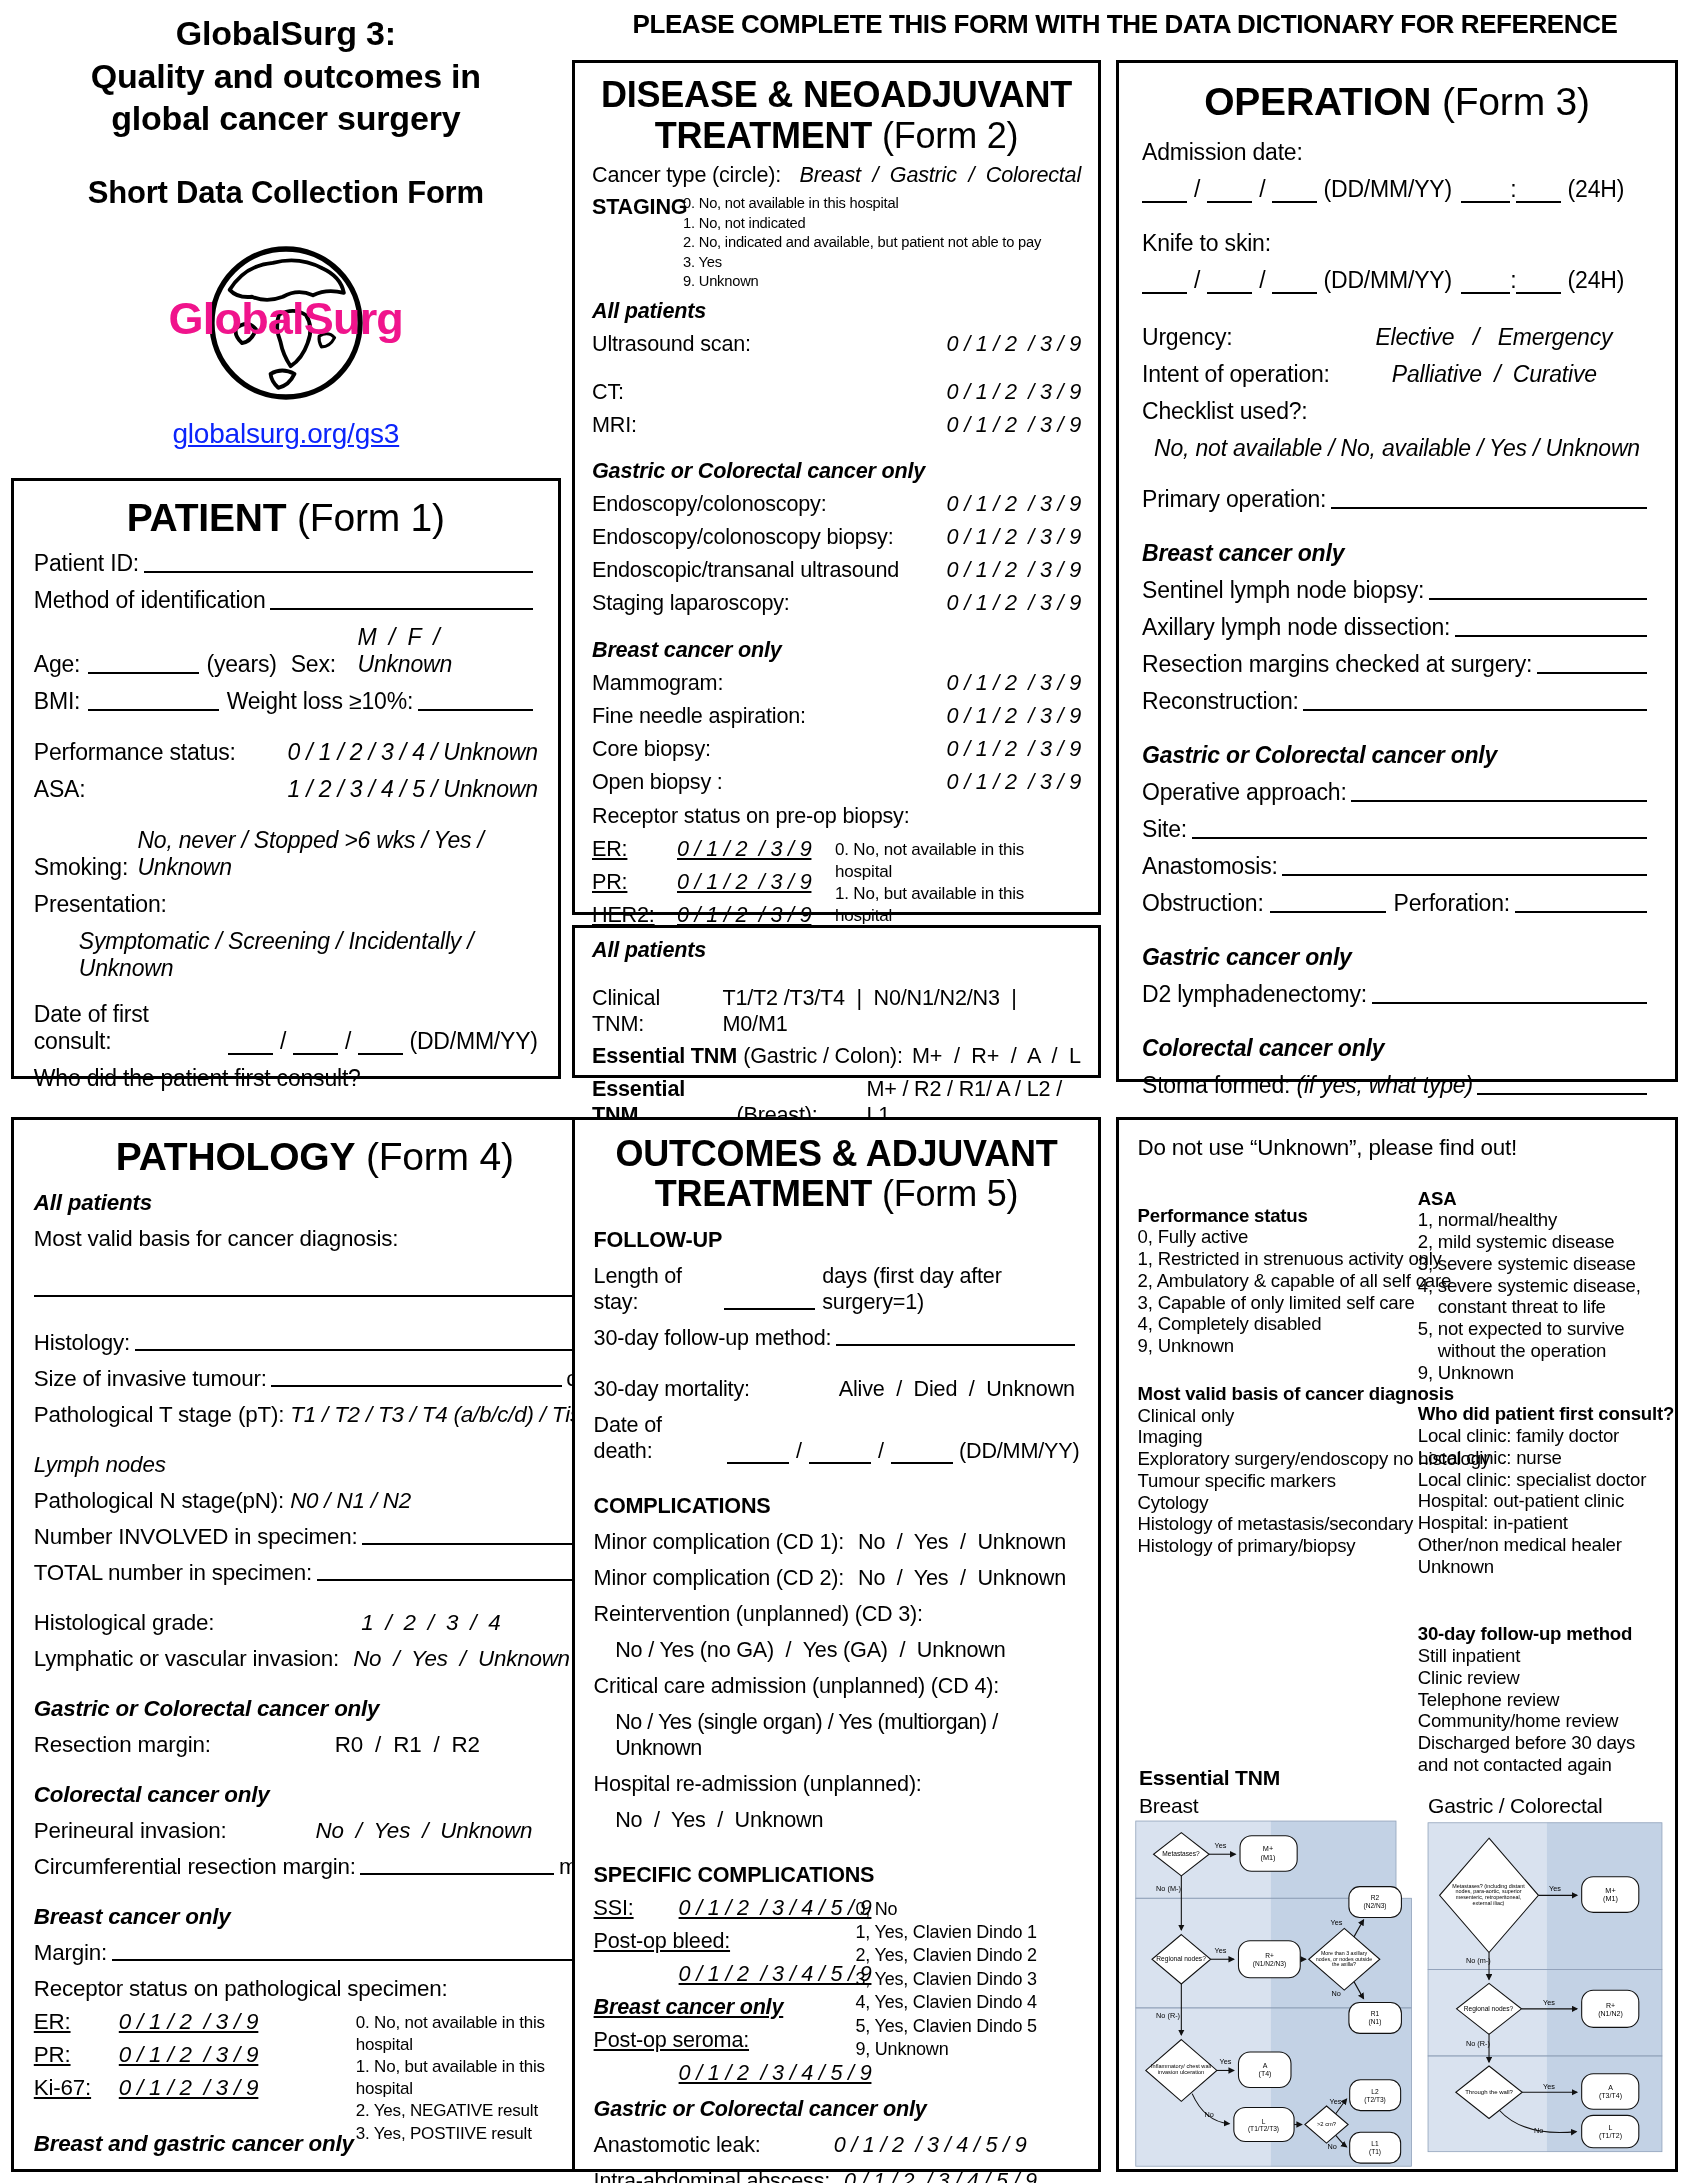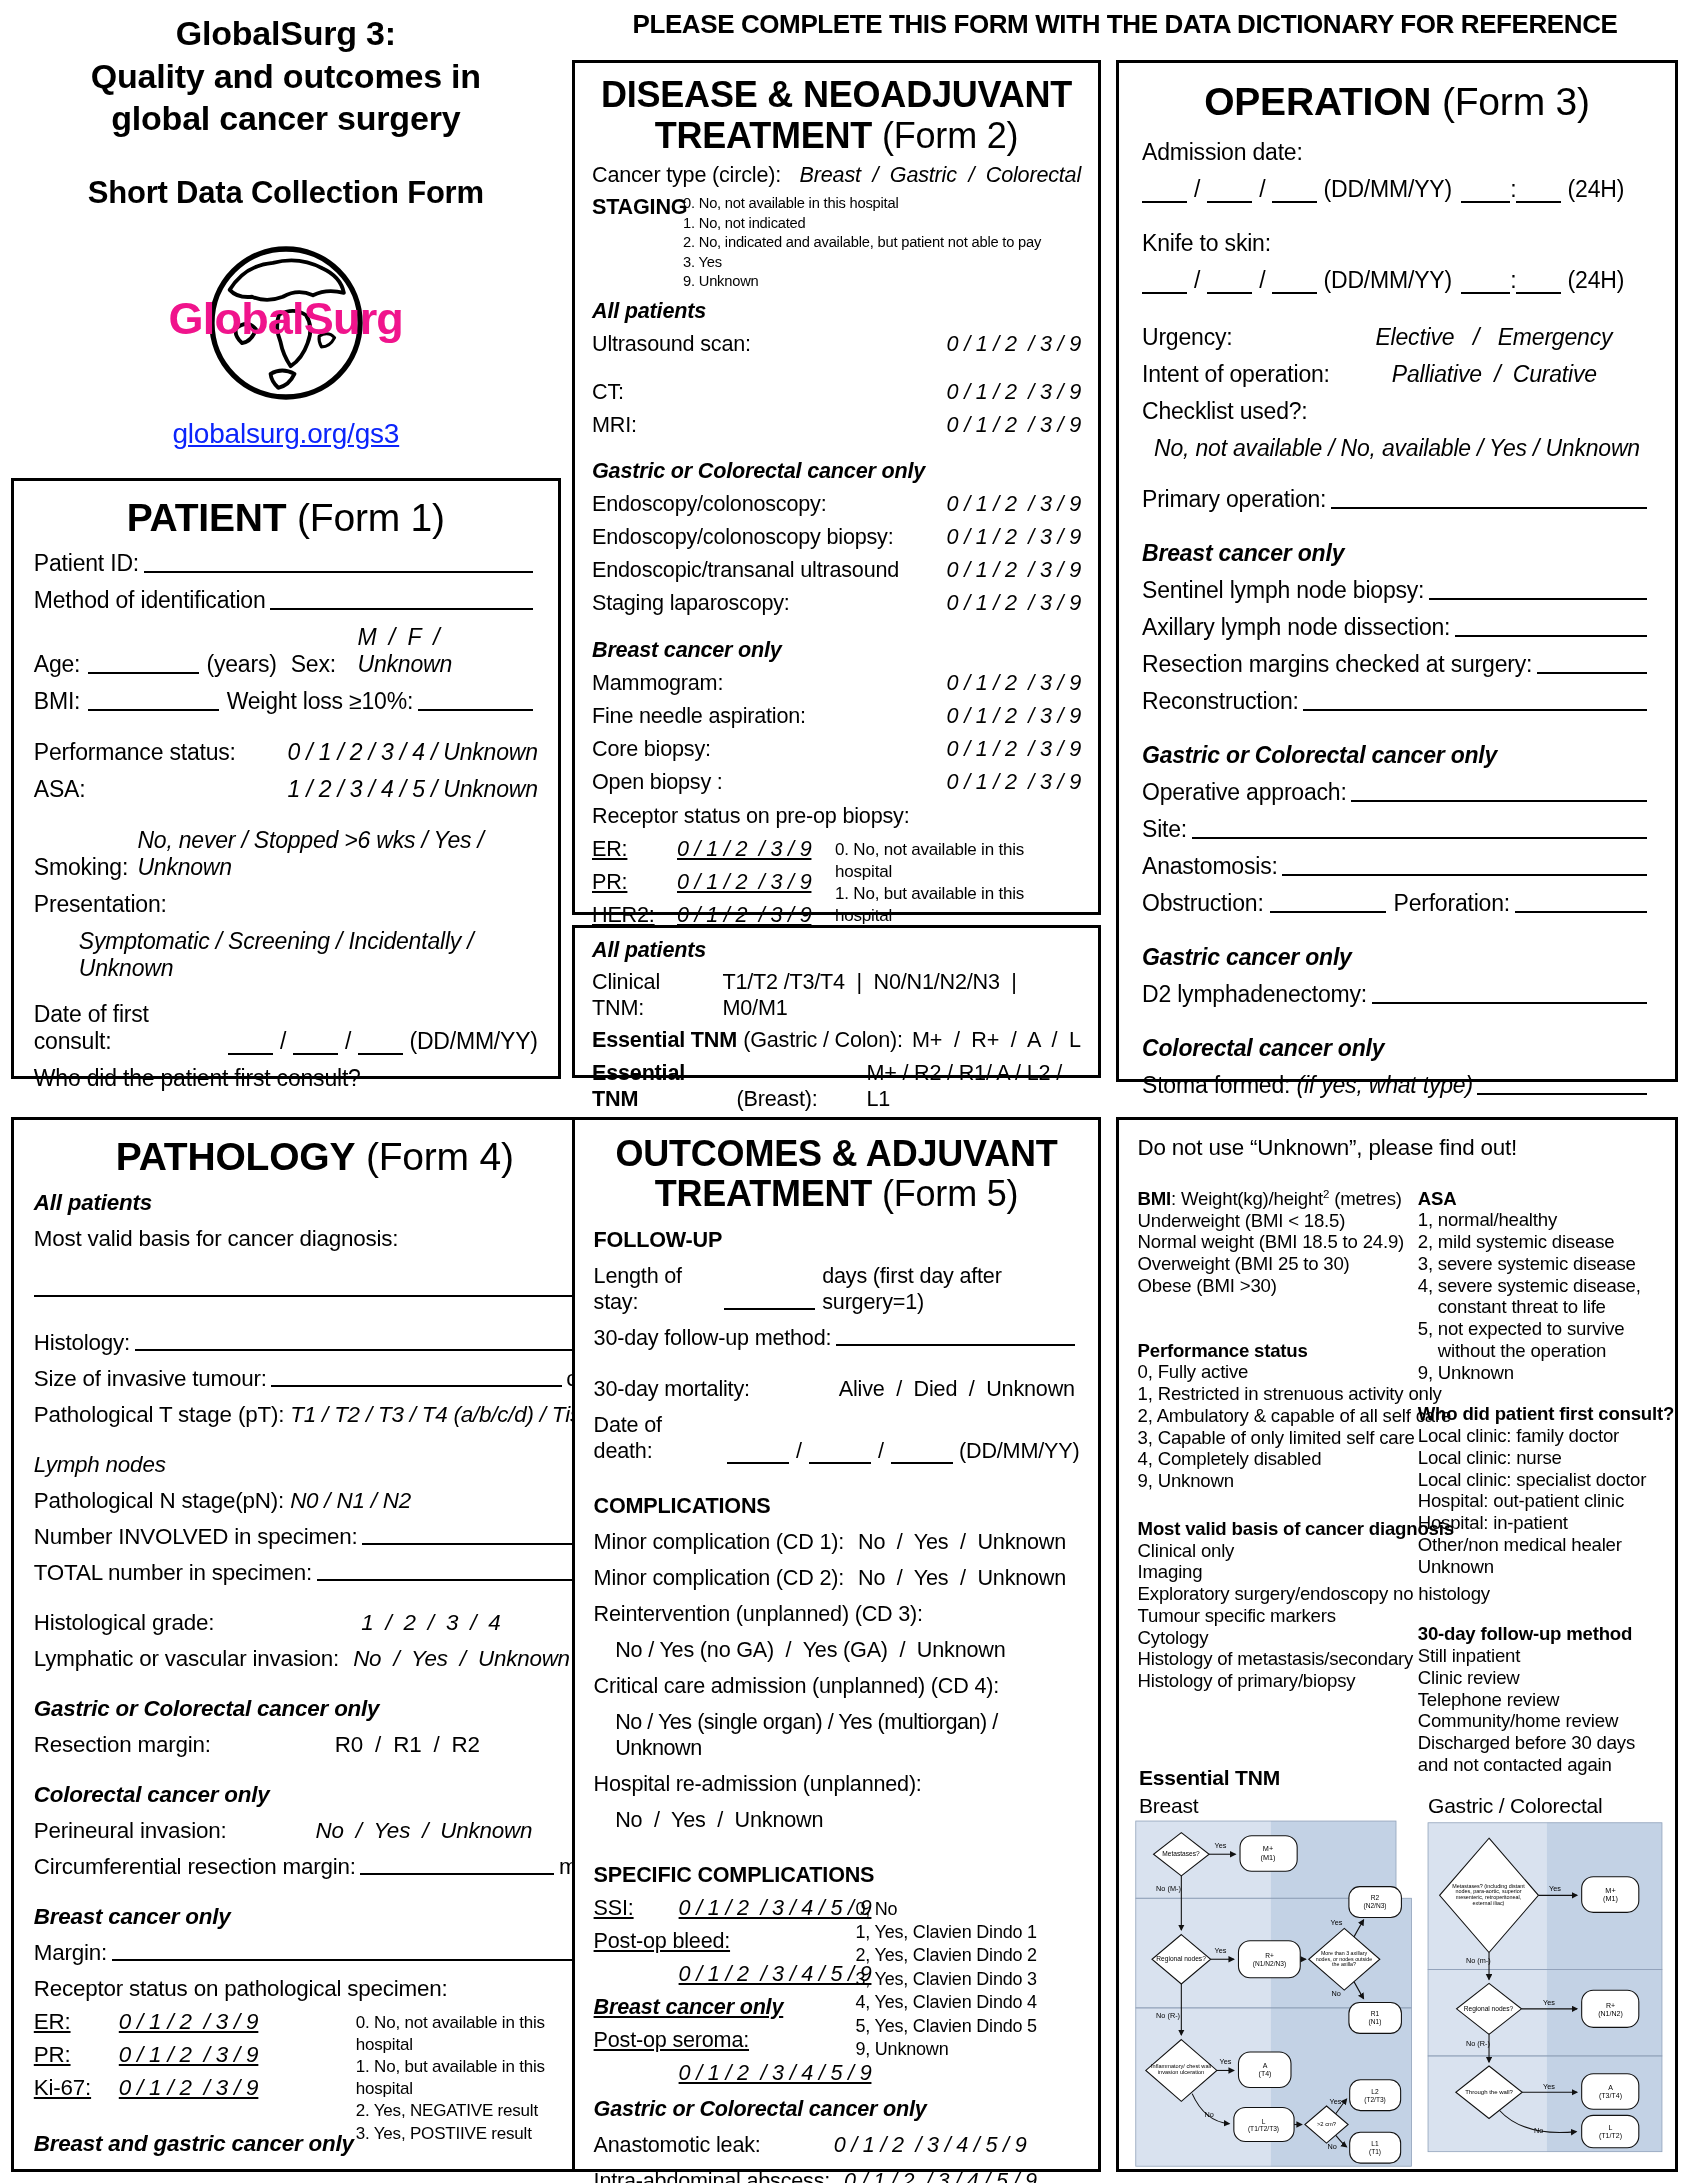--- a/index.html
+++ b/index.html
@@ -258,21 +258,21 @@
         <div>3. Yes, POSTIIVE result</div>
         <div>9. Unknown</div>
       </div>
     </div>
   </div>
 
   <div class="box f2b" style="left:572px;top:925px;width:529px;height:153px;padding:6.2px 17px;">
     <div class="row" style="margin-top:3.1px;">
         <span class="hdr">All patients</span>
       </div>
-    <div class="row" style="margin-top:6px;">
+    <div class="row" style="margin-top:22px;">
         <span>Clinical TNM:</span>
         <span class="ml12">T1/T2 /T3/T4  |  N0/N1/N2/N3  |  M0/M1</span>
       </div>
     <div class="row" style="margin-top:6.2px;">
         <span class="bold">Essential TNM</span>
         <span class="ml8">(Gastric / Colon):</span>
         <span class="ml12">M+  /  R+  /  A  /  L</span>
       </div>
     <div class="row" style="margin-top:6.2px;">
         <span class="bold">Essential TNM</span>
@@ -622,27 +622,20 @@
         <span class="opt ml18">0 / 1 / 2  / 3 / 4 / 5 / 9</span>
       </div>
     <div style="height:31px"></div>
 
   </div>
 
   <div class="box fn" style="left:1116px;top:1117px;width:562px;height:1055px;padding:10.8px 18.6px;">
     <div class="nintro">Do not use “Unknown”, please find out!</div>
     <div class="ncols">
       <div class="ncol-l">
-        <div class="nblock" style="margin-top:26px;">
-          <div><span class="bold">BMI</span><span>: Weight(kg)/height</span><sup>2</sup><span> (metres)</span></div>
-          <div>Underweight (BMI &lt; 18.5)</div>
-          <div>Normal weight (BMI 18.5 to 24.9)</div>
-          <div>Overweight (BMI 25 to 30)</div>
-          <div>Obese (BMI &gt;30)</div>
-        </div>
         <div class="nblock" style="margin-top:43px;">
           <div class="bold">Performance status</div>
           <div>0, Fully active</div>
           <div>1, Restricted in strenuous activity only</div>
           <div>2, Ambulatory &amp; capable of all self care</div>
           <div>3, Capable of only limited self care</div>
           <div>4, Completely disabled</div>
           <div>9, Unknown</div>
         </div>
         <div class="nblock" style="margin-top:26px;">

